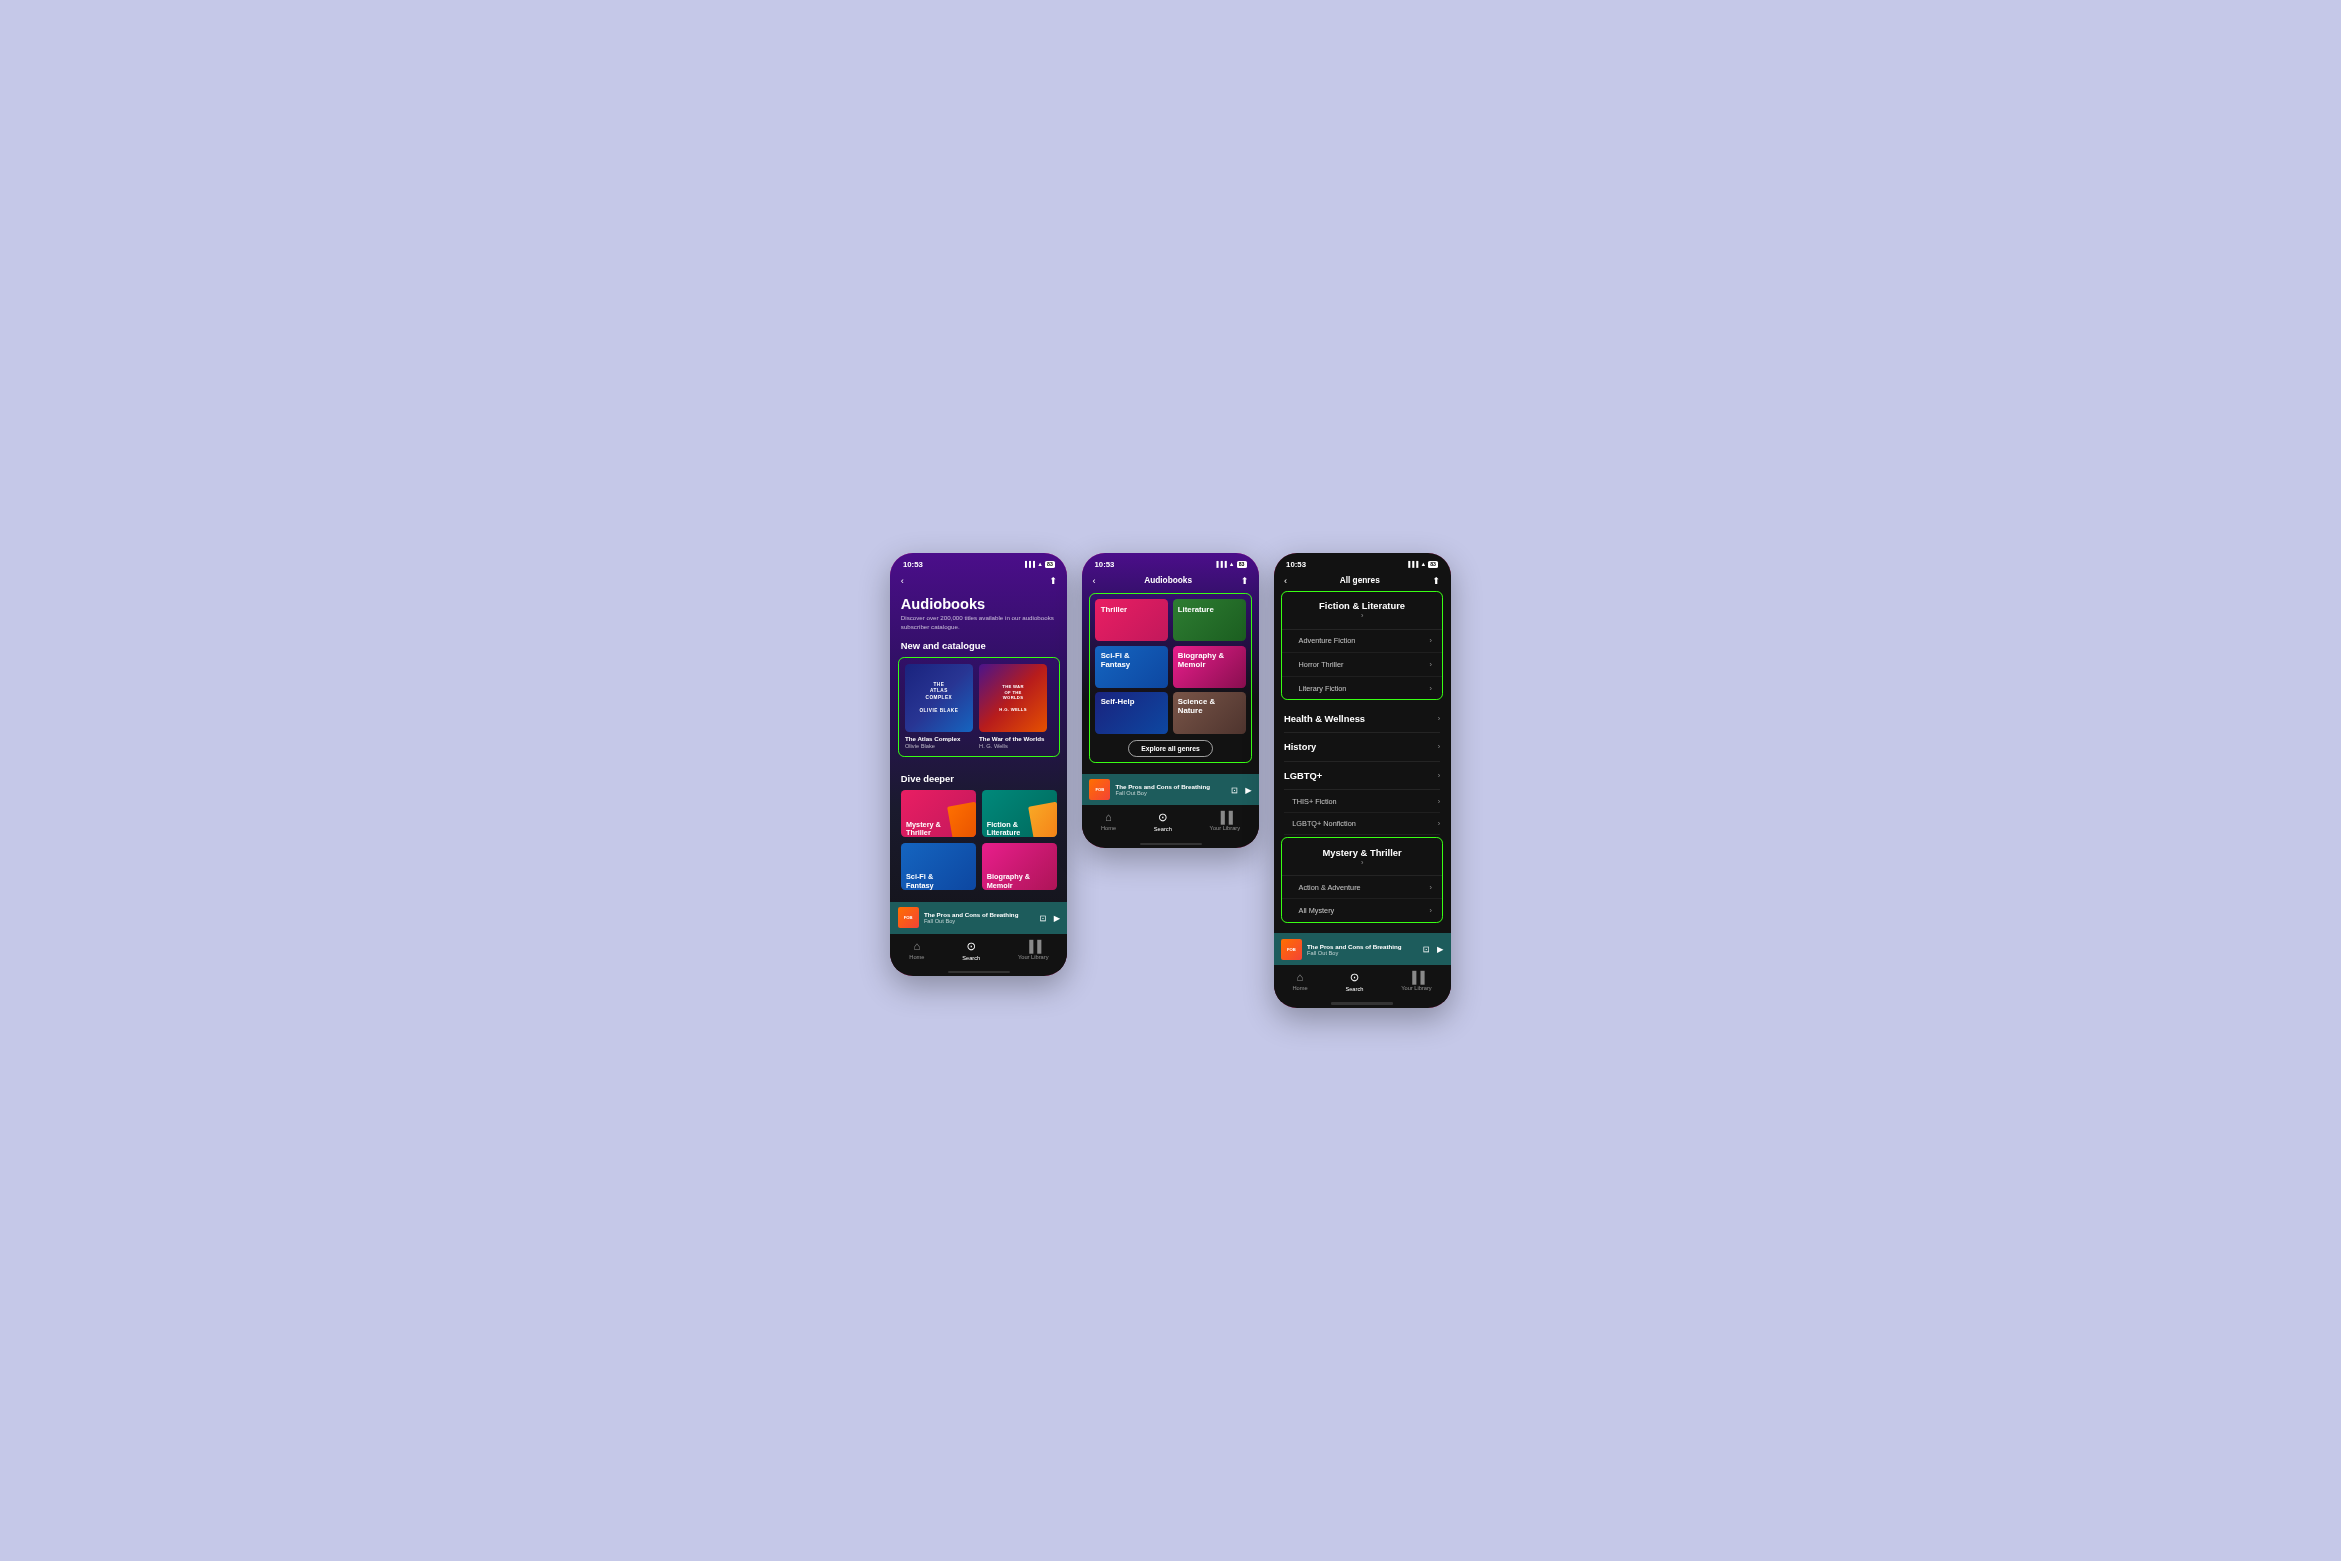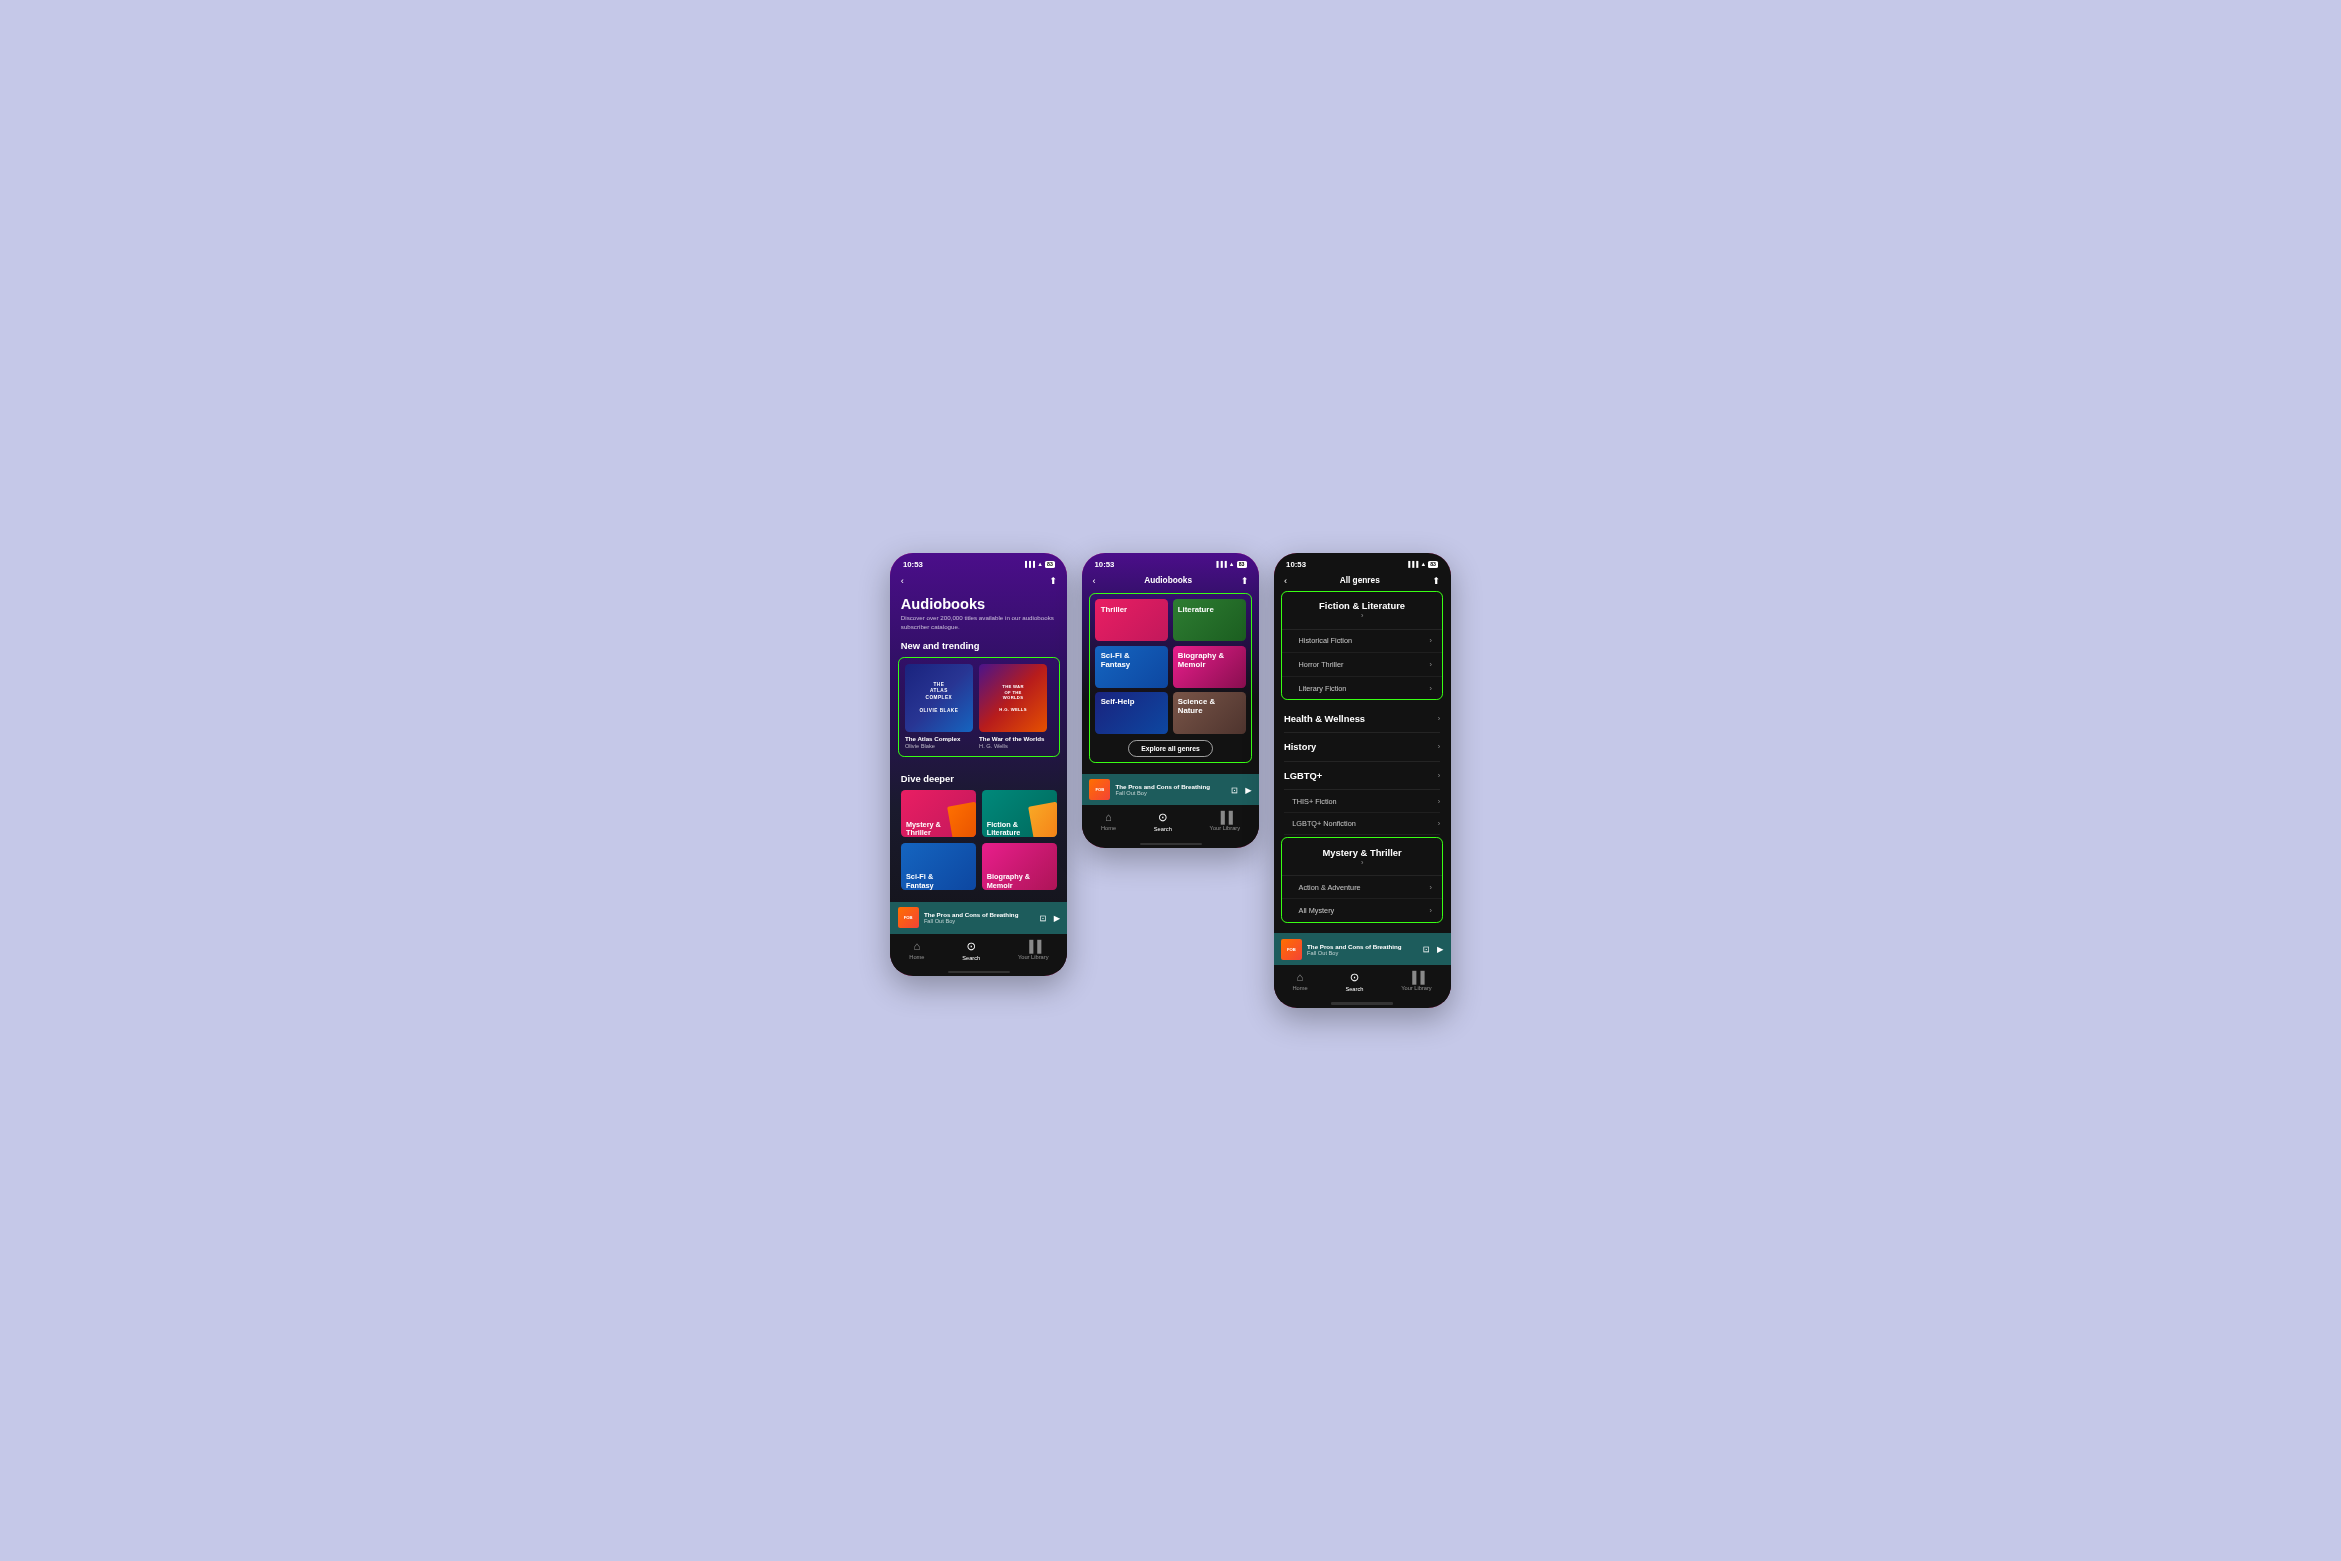--- a/index.html
+++ b/index.html
@@ -453,21 +453,21 @@
 
       <div class="nav-bar">
         <span class="nav-icon">‹</span>
         <span></span>
         <span class="nav-icon">⬆</span>
       </div>
 
       <div class="phone1 page-title">Audiobooks</div>
       <div class="phone1 page-subtitle">Discover over 200,000 titles available in our audiobooks subscriber catalogue.</div>
 
-      <div class="section-title">New and trending</div>
+      <div class="section-title">New and catalogue</div>
       <div class="new-trending-box">
         <div class="books-row">
           <div class="book-item">
             <div class="book-cover book-cover-atlas">
               <div class="atlas-text">THE<br>ATLAS<br>COMPLEX<br><br>OLIVIE BLAKE</div>
             </div>
             <div class="book-title-text">The Atlas Complex</div>
             <div class="book-author-text">Olivie Blake</div>
           </div>
           <div class="book-item">
@@ -624,21 +624,21 @@
       </div>
 
       <div class="genres-list">
 
         <div class="genre-category-box">
           <div class="genre-main-item">
             <span class="genre-main-label">Fiction &amp; Literature</span>
             <span class="chevron">›</span>
           </div>
           <div class="genre-sub-item">
-            <span class="genre-sub-label">Historical Fiction</span>
+            <span class="genre-sub-label">Adventure Fiction</span>
             <span class="chevron">›</span>
           </div>
           <div class="genre-sub-item">
             <span class="genre-sub-label">Horror Thriller</span>
             <span class="chevron">›</span>
           </div>
           <div class="genre-sub-item">
             <span class="genre-sub-label">Literary Fiction</span>
             <span class="chevron">›</span>
           </div>

